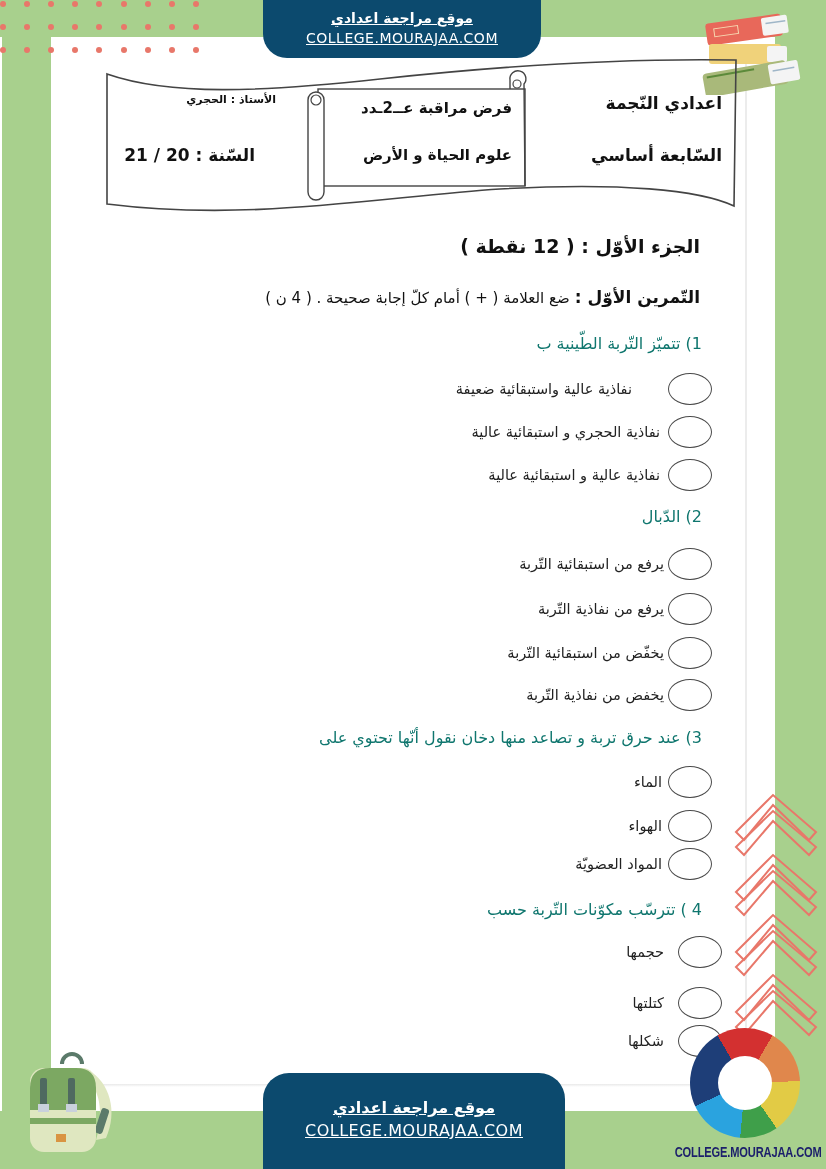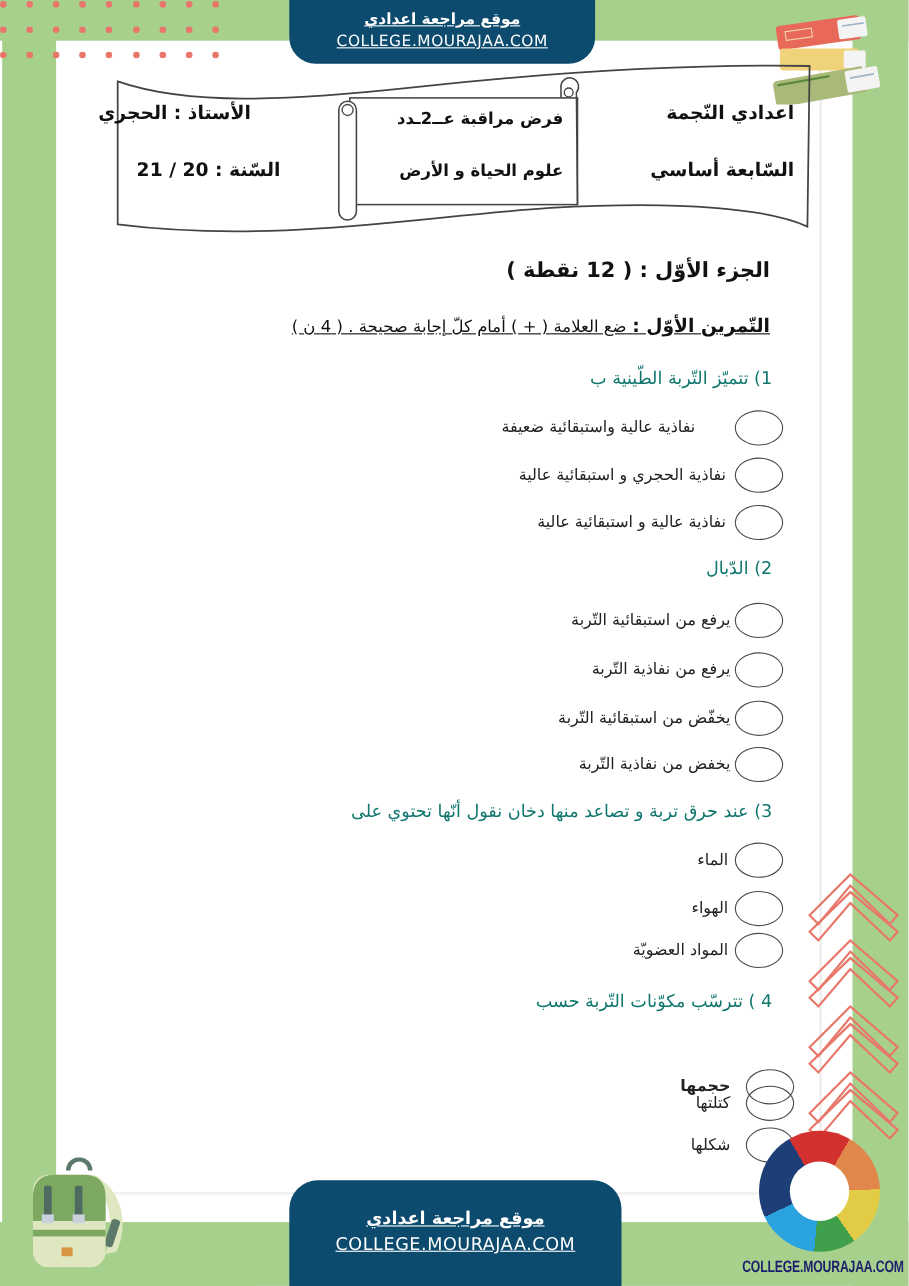--- a/index.html
+++ b/index.html
@@ -95,26 +95,26 @@
   <rect x="308" y="92" width="16" height="108" rx="8" fill="#fff" stroke="#444" stroke-width="1.4"></rect>
   <circle cx="316" cy="100" r="5" fill="none" stroke="#444" stroke-width="1.2"></circle>
   <path d="M510,89 L510,80 A8,8 0 1 1 524,84 L525,186" fill="none" stroke="#444" stroke-width="1.4"></path>
   <circle cx="517" cy="84" r="4" fill="none" stroke="#444" stroke-width="1.2"></circle>
 </svg>
 
 <div class="hdr" style="right:104px;top:93px;font-size:17px;">اعدادي النّجمة</div>
 <div class="hdr" style="right:104px;top:145px;font-size:17px;">السّابعة أساسي</div>
 <div class="hdr" style="right:314px;top:99px;font-size:15px;">فرض مراقبة عــ2ـدد</div>
 <div class="hdr" style="right:314px;top:146px;font-size:15px;">علوم الحياة و الأرض</div>
-<div class="hdr" style="right:598px;top:93px;font-size:17px;">الأستاذ : الحجري</div>
+<div class="hdr" style="right:550px;top:93px;font-size:11px;">الأستاذ : الحجري</div>
 <div class="hdr" style="right:571px;top:145px;font-size:17px;">السّنة : 20 / 21</div>
 
 <div class="abs rtl" style="right:126px;top:235px;font-size:19px;font-weight:bold;color:#111;">الجزء الأوّل : ( 12 نقطة )</div>
 
-<div class="abs rtl" style="right:126px;top:287px;color:#111;text-decoration:underline;">
+<div class="abs rtl" style="right:126px;top:287px;color:#111;">
   <span style="font-size:17px;font-weight:bold;">التّمرين الأوّل :</span>
   <span style="font-size:15px;"> ضع العلامة ( + ) أمام كلّ إجابة صحيحة . ( 4 ن )</span>
 </div>
 
 <div class="q" style="right:124px;top:334px;">1) تتميّز التّربة الطّينية ب</div>
 <div class="opt" style="right:114px;top:373px;gap:28px;">
   <span class="circle"></span>
   <span class="opt-text" style="margin-right:8px;">نفاذية عالية واستبقائية ضعيفة</span>
 </div>
 <div class="opt" style="right:114px;top:416px;">
@@ -152,21 +152,21 @@
 <div class="opt" style="right:114px;top:810px;">
   <span class="circle"></span>
   <span class="opt-text" style="margin-right:6px;">الهواء</span>
 </div>
 <div class="opt" style="right:114px;top:848px;">
   <span class="circle"></span>
   <span class="opt-text" style="margin-right:6px;">المواد العضويّة</span>
 </div>
 
 <div class="q" style="right:124px;top:900px;">4 ) تترسّب مكوّنات التّربة حسب</div>
-<div class="opt" style="right:104px;top:972px;font-weight:bold;">
+<div class="opt" style="right:104px;top:936px;">
   <span class="circle"></span>
   <span class="opt-text" style="margin-right:14px;">حجمها</span>
 </div>
 <div class="opt" style="right:104px;top:987px;">
   <span class="circle"></span>
   <span class="opt-text" style="margin-right:14px;">كتلتها</span>
 </div>
 <div class="opt" style="right:104px;top:1025px;">
   <span class="circle"></span>
   <span class="opt-text" style="margin-right:14px;">شكلها</span>

